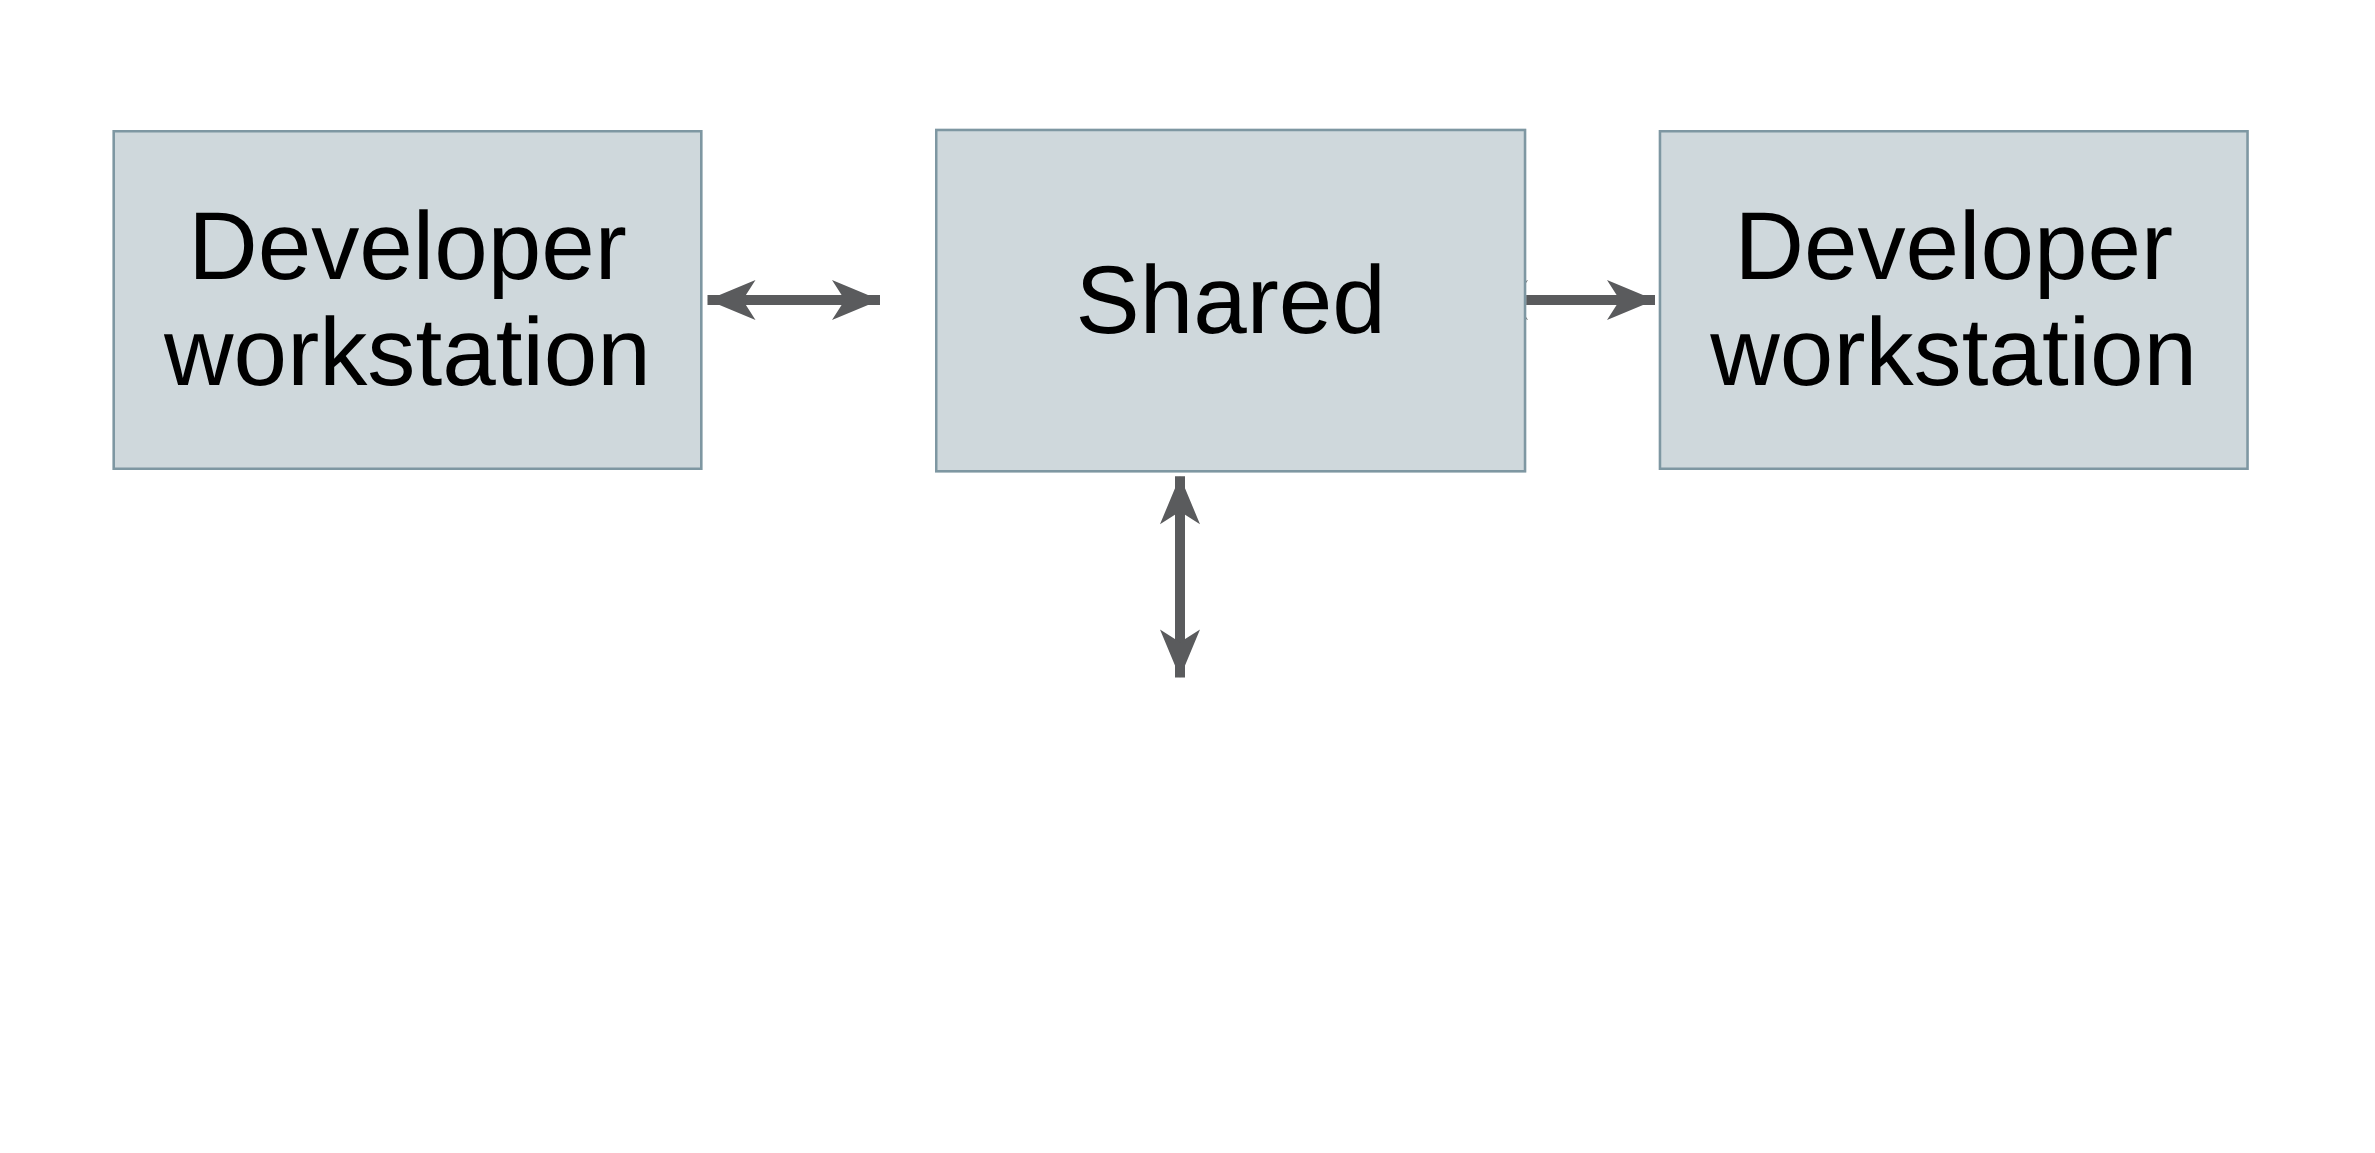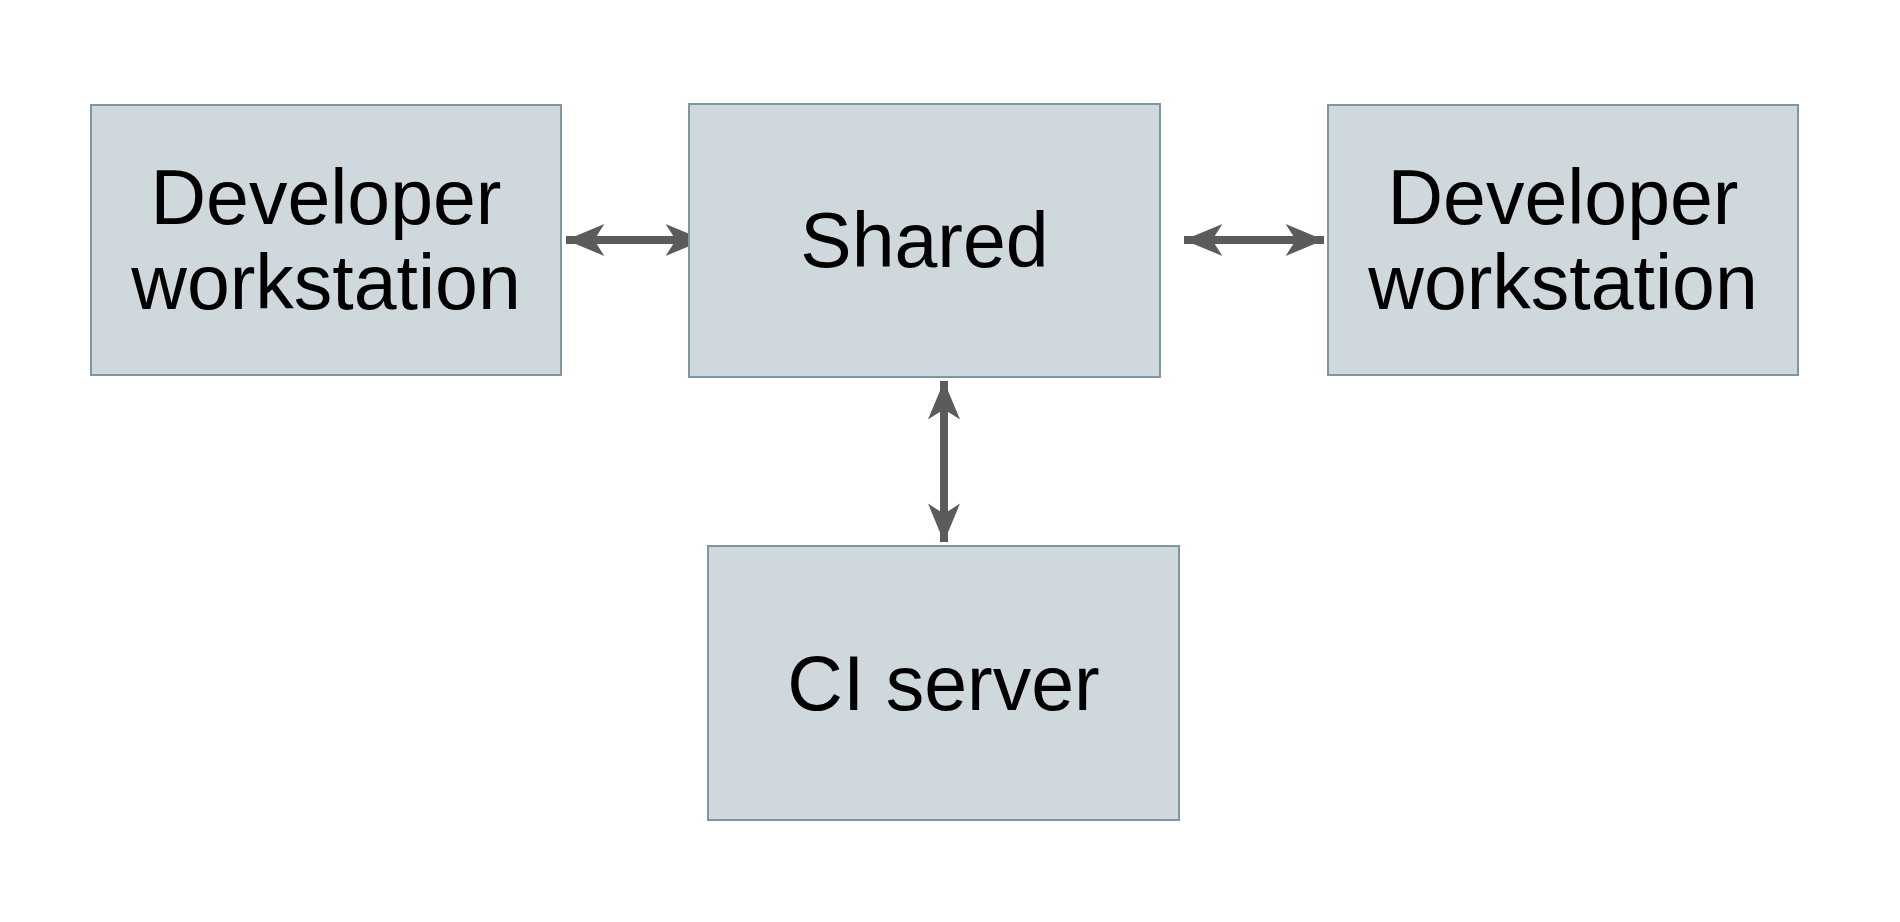--- a/index.html
+++ b/index.html
@@ -36,21 +36,21 @@
     color: #000000;
     font-size: 77px;
     line-height: 85px;
     font-weight: 400;
   }
   .node .line {
     display: block;
     white-space: nowrap;
   }
   #node-dev-left   { left: 90px;   top: 104px; width: 472px; height: 272px; }
-  #node-cache      { left: 688px;  top: 103px; width: 473px; height: 275px; }
+  #node-cache      { left: 748px;  top: 103px; width: 473px; height: 275px; }
   #node-dev-right  { left: 1327px; top: 104px; width: 472px; height: 272px; }
   #node-ci         { left: 707px;  top: 545px; width: 473px; height: 276px; }
 </style>
 </head>
 <body>
 
 <div class="canvas">
 
   <svg class="edges" width="1900" height="922" viewBox="0 0 1900 922" aria-hidden="true">
     <defs>
@@ -70,17 +70,14 @@
 
   <div class="node" id="node-cache">
     <span class="line">Shared</span>
   </div>
 
   <div class="node" id="node-dev-right">
     <span class="line">Developer</span>
     <span class="line">workstation</span>
   </div>
 
-  <div class="node" id="node-ci">
-    <span class="line">CI server</span>
-  </div>
 
 </div>
 
 </body></html>

